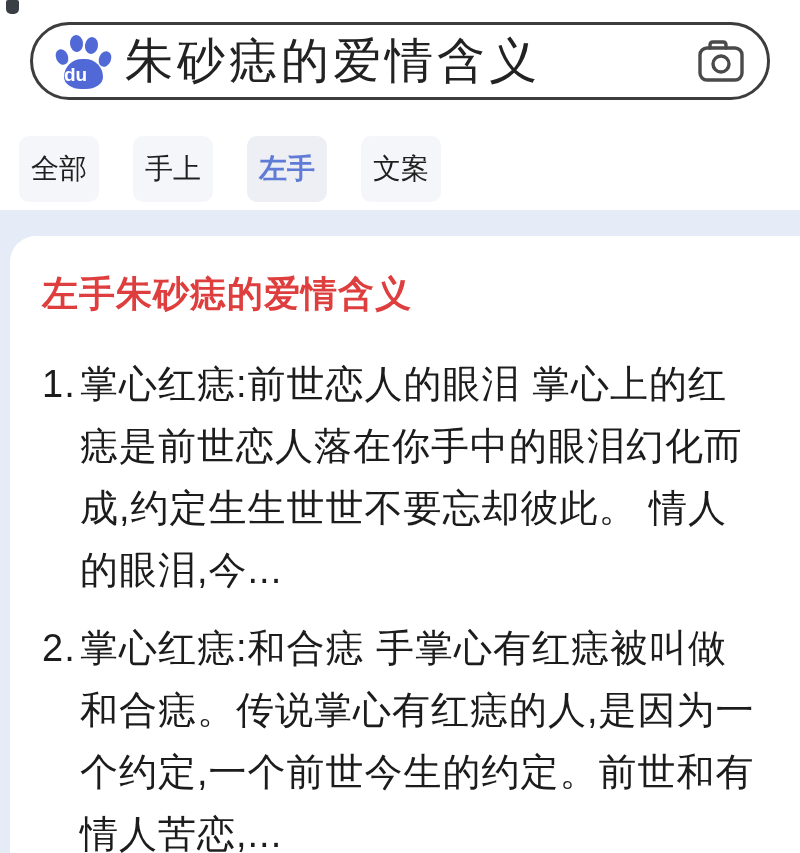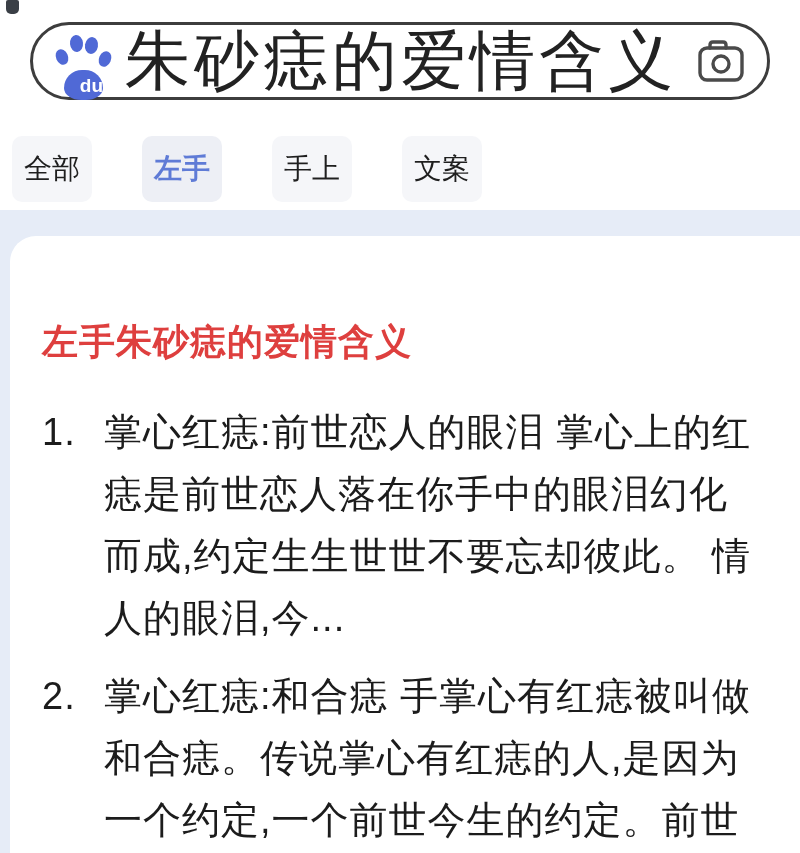--- a/index.html
+++ b/index.html
@@ -20,48 +20,48 @@
     height: 78px; border: 3px solid #3d3d3d; border-radius: 40px;
     background: #fff; display: flex; align-items: center; padding: 0 20px 0 22px;
   }
   .paw { width: 56px; height: 58px; position: relative; margin-right: 14px; flex: none; }
   .paw .toe { position: absolute; background: #5069d6; border-radius: 50%; }
   .toe-l  { left: 1px;  top: 17px; width: 12px; height: 16px; transform: rotate(-24deg); }
   .toe-ml { left: 15px; top: 3px;  width: 13px; height: 17px; transform: rotate(-6deg); }
   .toe-mr { left: 30px; top: 5px;  width: 13px; height: 17px; transform: rotate(10deg); }
   .toe-r  { left: 44px; top: 19px; width: 12px; height: 16px; transform: rotate(24deg); }
   .paw-palm {
-    position: absolute; left: 9px; top: 38px; width: 39px; height: 30px;
+    position: absolute; left: 9px; top: 27px; width: 39px; height: 30px;
     background: #5069d6; border-radius: 48% 48% 46% 46% / 62% 62% 42% 42%;
-    display: flex; align-items: center; justify-content: flex-end;
+    display: flex; align-items: center; justify-content: flex-start;
   }
   .paw-palm span { color: #fff; font-size: 19px; font-weight: bold; line-height: 1; }
-  .search-query { flex: 1; font-size: 65px; letter-spacing: 4px; color: #222; white-space: nowrap; overflow: hidden; }
+  .search-query { flex: 1; font-size: 48px; letter-spacing: 4px; color: #222; white-space: nowrap; overflow: hidden; }
   .camera-btn { flex: none; width: 52px; height: 48px; display: flex; align-items: center; justify-content: center; background: none; border: none; }
   
   .tabs-row {
-    display: flex; gap: 50px; padding: 36px 0 8px 12px;
+    display: flex; gap: 34px; padding: 36px 0 8px 19px;
     background: #fff; overflow: hidden; white-space: nowrap; align-items: flex-end;
   }
   .tab {
     flex: none; font-size: 28px; color: #1f1f1f; background: #f5f6f9;
     border-radius: 10px; padding: 14px 12px; cursor: pointer;
   }
   .tab.active { color: #5f7bd6; background: #edeff5; font-weight: bold; }
   
   .lower { background: #e6ecf7; height: 653px; padding-top: 26px; }
   .card {
     margin-left: 10px; width: 790px; height: 627px; background: #fff;
     border-radius: 26px 0 0 0; padding: 34px 38px 20px 32px; overflow: hidden;
   }
-  .card-title { font-size: 36px; font-weight: bold; color: #de3f3e; letter-spacing: 1px; margin-bottom: 34px; margin-top: 48px; }
+  .card-title { font-size: 36px; font-weight: bold; color: #de3f3e; letter-spacing: 1px; margin-bottom: 34px; }
   .result-list { list-style: none; }
   .result-item { display: flex; font-size: 38px; line-height: 62px; color: #1c1c1c; letter-spacing: 1px; margin-bottom: 16px; }
   .result-item .num { flex: none; width: 38px; }
-  .result-item .txt { flex: 1; margin-left: 24px; }
+  .result-item .txt { flex: 1; }
 </style>
 </head>
 <body>
 
 <div class="artifact"></div>
 
 <div class="search-wrap">
   <div class="search-bar">
     <div class="paw">
       <span class="toe toe-l"></span>
@@ -78,22 +78,22 @@
         <path d="M14 10 L14 7 Q14 4 17 4 L27 4 Q30 4 30 7 L30 10" stroke="#4a4a4a" stroke-width="3.4" fill="none" stroke-linecap="round"></path>
         <rect x="4" y="10" width="42" height="32" rx="7" stroke="#4a4a4a" stroke-width="3.4" fill="none"></rect>
         <circle cx="25" cy="26" r="8" stroke="#4a4a4a" stroke-width="3.4" fill="none"></circle>
       </svg>
     </button>
   </div>
 </div>
 
 <div class="tabs-row">
   <div class="tab">全部</div>
+  <div class="tab">手上</div>
   <div class="tab active">左手</div>
-  <div class="tab">手上</div>
   <div class="tab">文案</div>
 </div>
 
 <div class="lower">
   <div class="card">
     <div class="card-title">左手朱砂痣的爱情含义</div>
     <ol class="result-list">
       <li class="result-item">
         <span class="num">1.</span>
         <div class="txt">掌心红痣:前世恋人的眼泪 掌心上的红痣是前世恋人落在你手中的眼泪幻化而成,约定生生世世不要忘却彼此。 情人的眼泪,今...</div>

